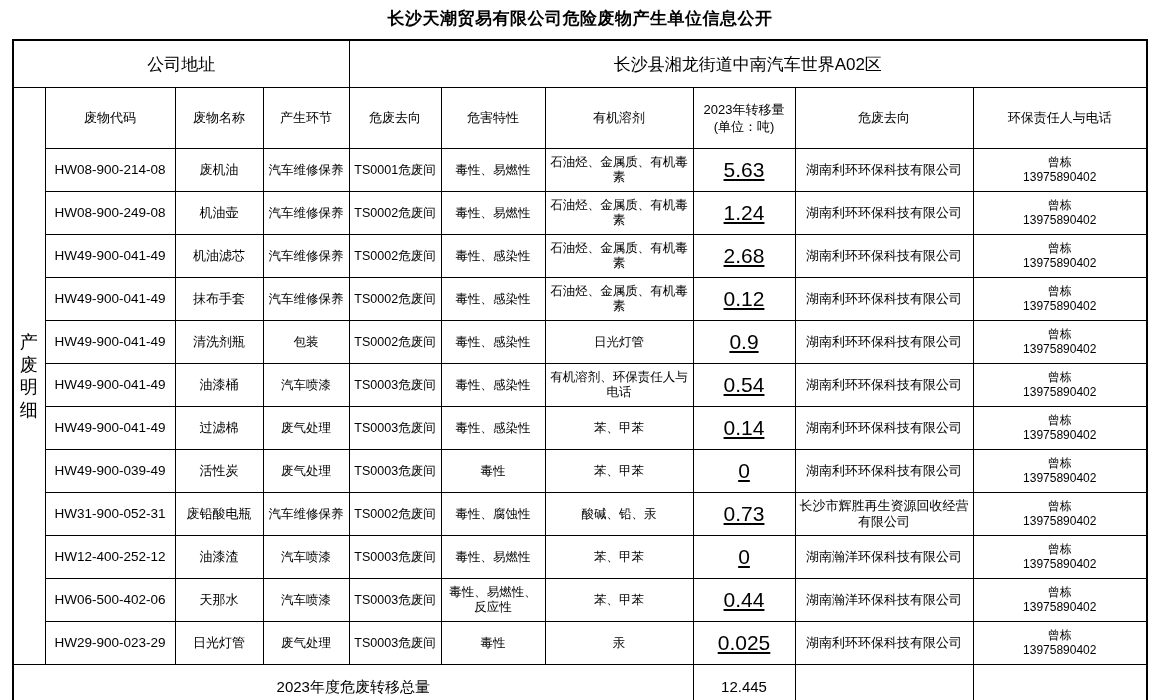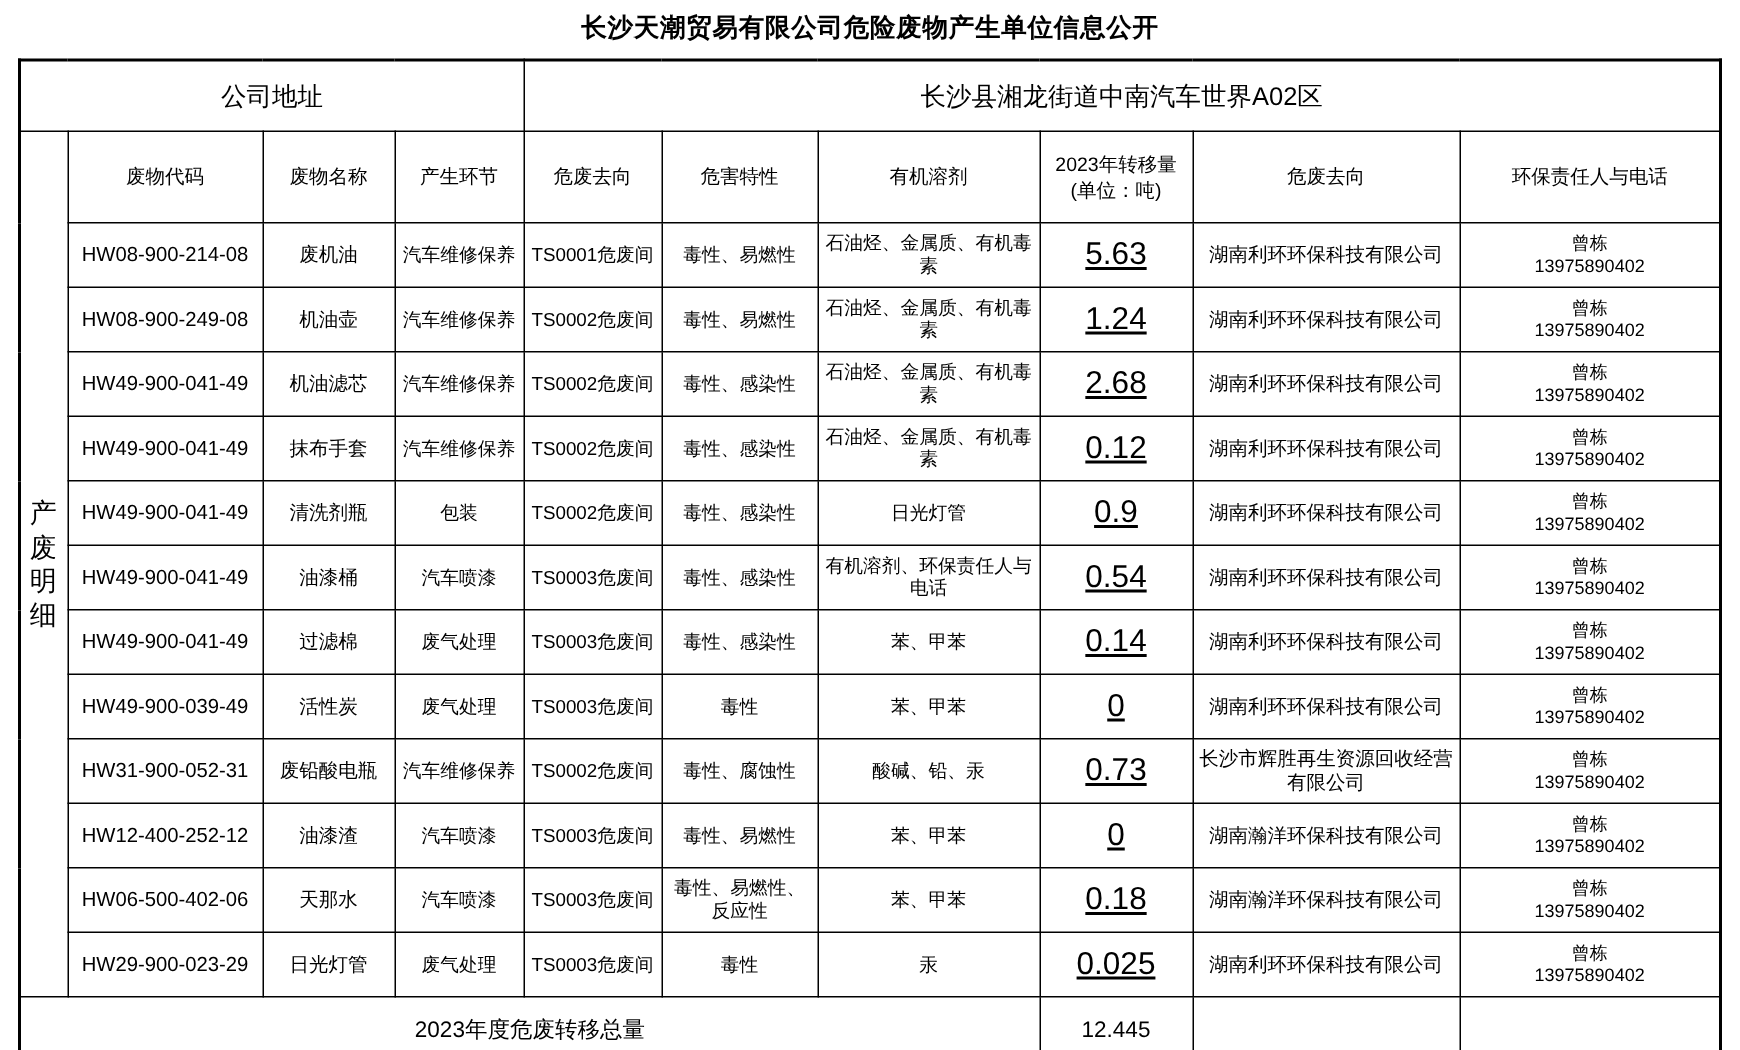--- a/index.html
+++ b/index.html
@@ -289,21 +289,21 @@
         </td>
       </tr>
 
       <tr>
         <td class="cell code">HW06-500-402-06</td>
         <td class="cell">天那水</td>
         <td class="cell sub">汽车喷漆</td>
         <td class="cell sub">TS0003危废间</td>
         <td class="cell sub small-wrap">毒性、易燃性、反应性</td>
         <td class="cell sub">苯、甲苯</td>
-        <td class="cell amount">0.18</td>
+        <td class="cell amount">0.44</td>
         <td class="cell dest">湖南瀚洋环保科技有限公司</td>
         <td class="cell person">
           <span>曾栋</span>
           <span>13975890402</span>
         </td>
       </tr>
 
       <tr>
         <td class="cell code">HW29-900-023-29</td>
         <td class="cell">日光灯管</td>

